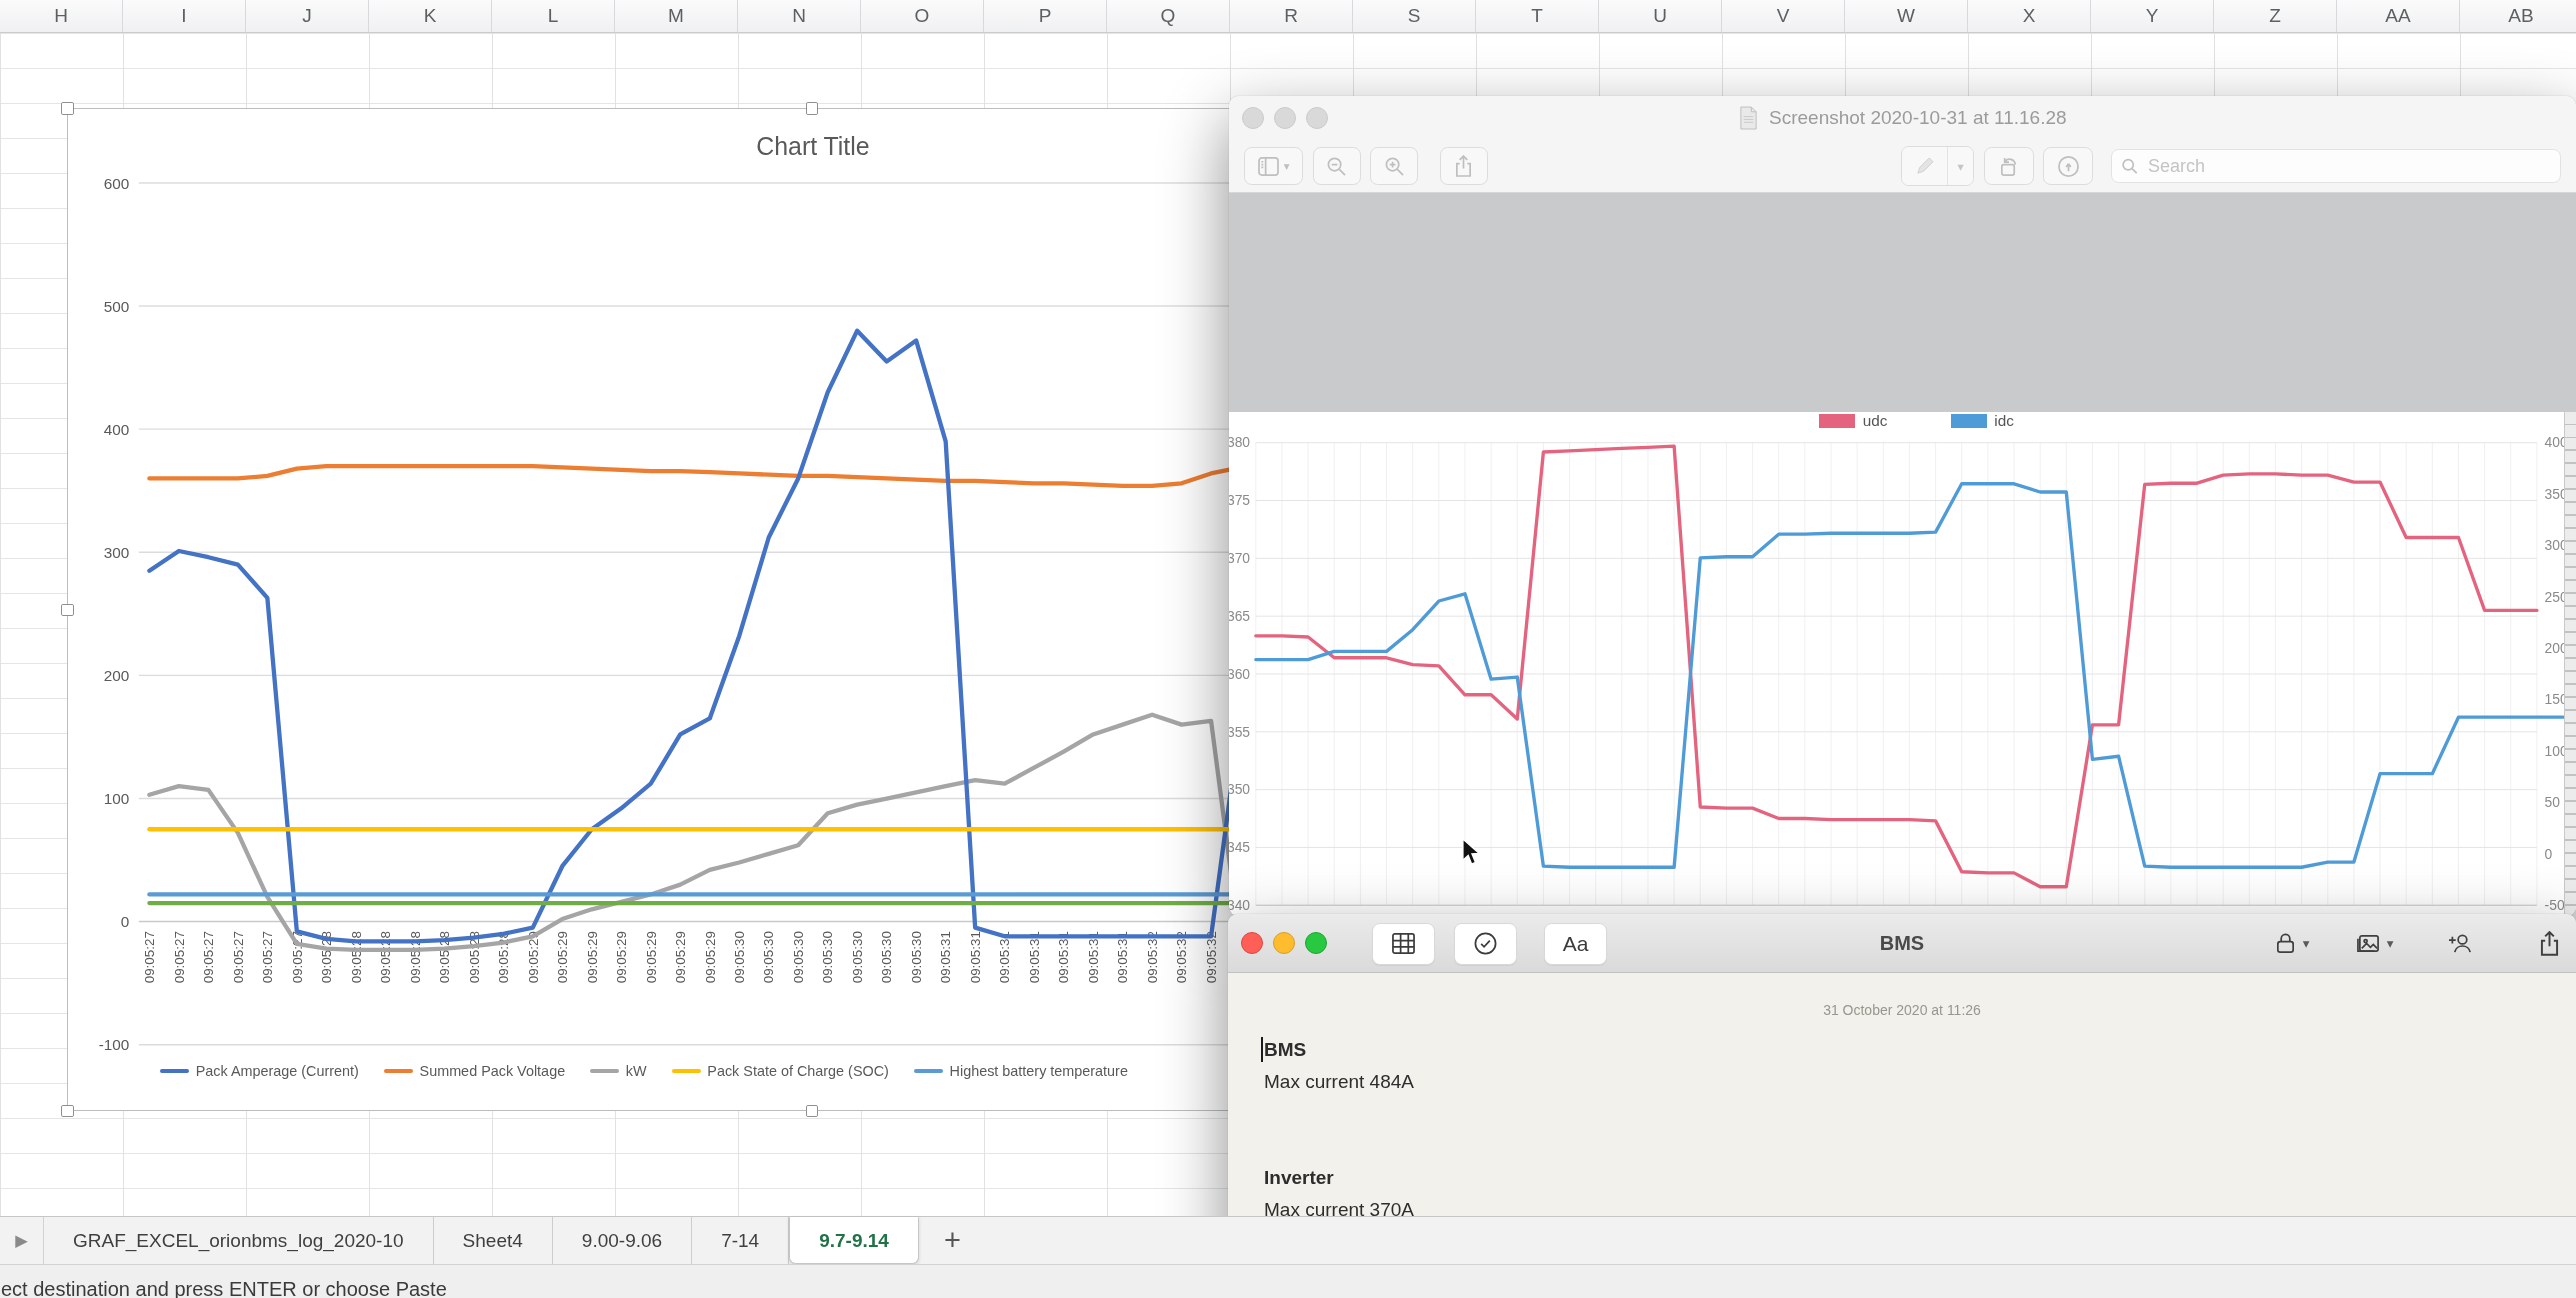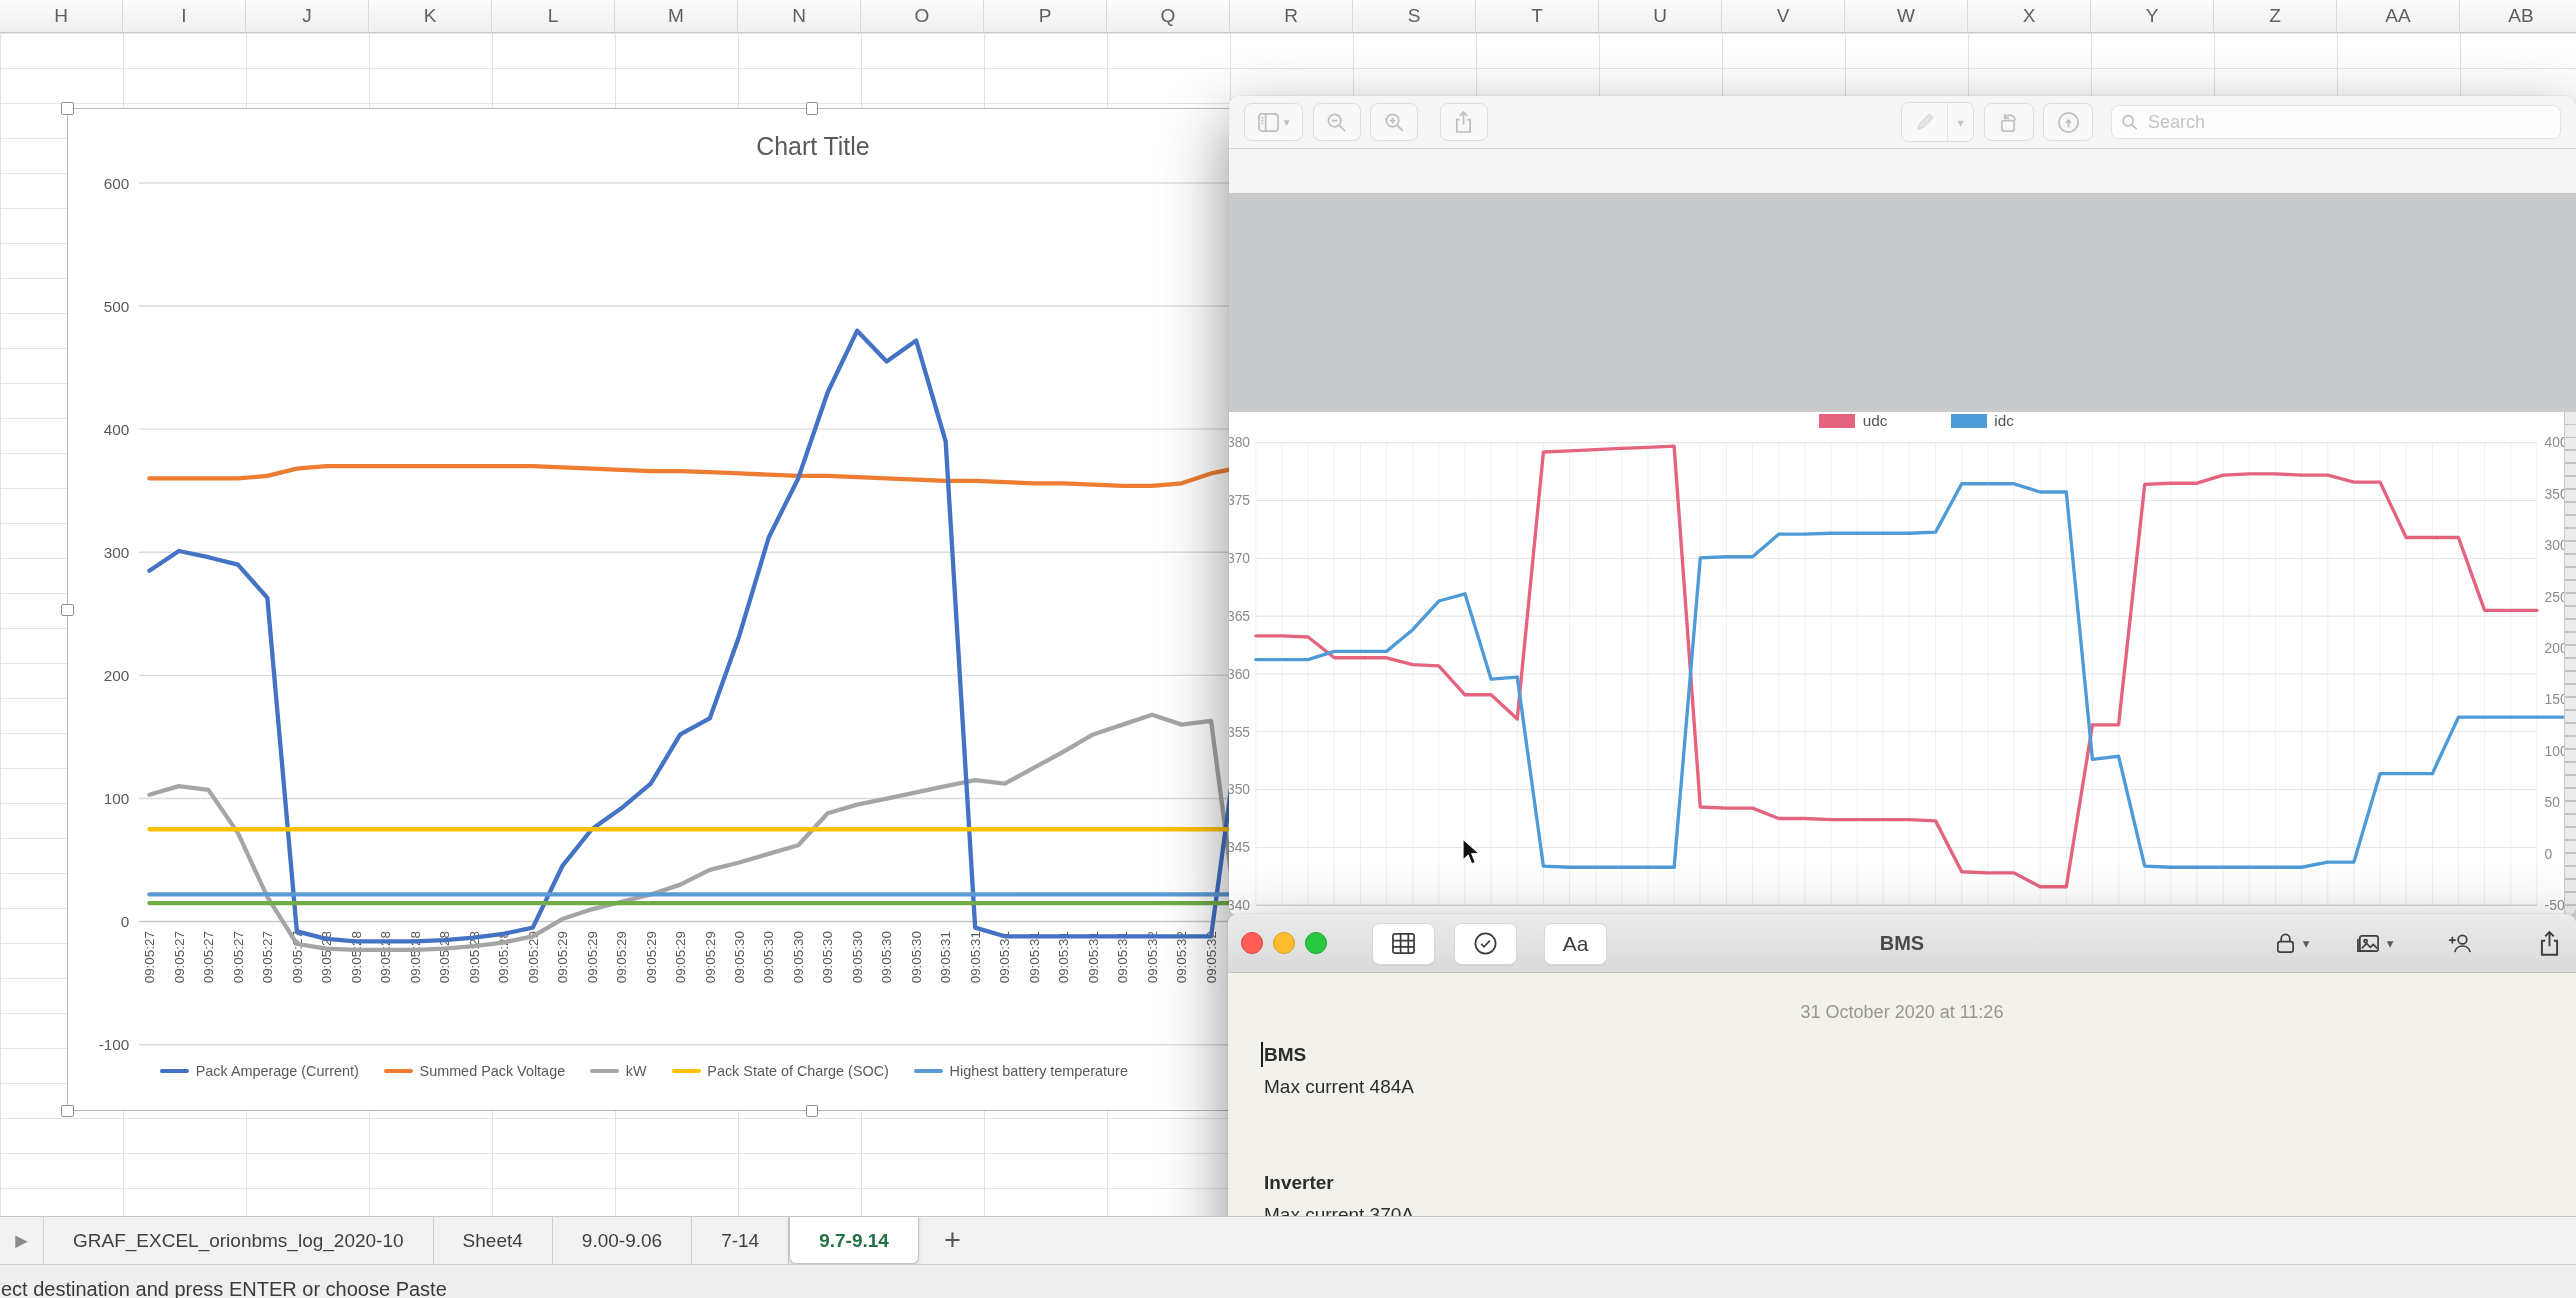--- a/index.html
+++ b/index.html
@@ -77,21 +77,21 @@
   .nt-title{position:absolute;left:0;right:0;top:0;bottom:0;display:flex;align-items:center;justify-content:center;
     font-size:20px;font-weight:600;color:#4a4a4a;}
   .ntbtn{position:absolute;top:8.6px;width:63px;height:42px;background:#fff;border:1px solid #d8d8d8;
     border-radius:7.7px;display:flex;align-items:center;justify-content:center;color:#3c3c3c;
     box-shadow:0 1px 1px rgba(0,0,0,.06);}
   .ntbtn svg{stroke:#3c3c3c;fill:none;stroke-width:1.8;}
   .ntico{position:absolute;top:13.4px;height:33px;display:flex;align-items:center;gap:5.7px;color:#3f3f3f;}
   .ntico svg{stroke:#3f3f3f;fill:none;stroke-width:1.8;}
   .ntico .chev{font-size:13.4px;color:#5a5a5a;}
   .nt-content{position:absolute;left:0;top:59px;right:0;bottom:0;background:#f2f1eb;}
-  .nt-date{margin-top:29px;text-align:center;font-size:18px;color:#97968f;}
+  .nt-date{margin-top:29px;text-align:center;font-size:14px;color:#97968f;}
   .nt-body{position:relative;margin:16.3px 0 0 36px;font-size:19px;line-height:32px;color:#2d2d2d;}
   .nt-line.bold{font-weight:700;}
   .nt-line{min-height:32px;white-space:pre;}
   .caret{position:absolute;left:-2.9px;top:2.9px;width:1.9px;height:25px;background:#1b1b1b;}
 
   svg text{font-family:"Liberation Sans","DejaVu Sans",sans-serif;}
 </style>
 </head>
 <body>
 
@@ -227,20 +227,35 @@
         </span>
       <div class="tabplus">+</div>
     </div>
 
     <div class="statusbar">
       <span>ect destination and press ENTER or choose Paste</span>
     </div>
   </div>
 
   <div id="preview" class="window">
+    <div class="pv-titlebar">
+      <div class="lights">
+        <span class="light inactive"></span>
+        <span class="light inactive"></span>
+        <span class="light inactive"></span>
+      </div>
+      <div class="pv-title">
+        <svg width="21" height="25" viewBox="0 0 22 26">
+          <path d="M3 1h11l5 5v18H3z" fill="#e9e9e9" stroke="#bdbdbd"></path>
+          <path d="M14 1v5h5" fill="none" stroke="#bdbdbd"></path>
+          <path d="M6 11h10M6 14h10M6 17h10" stroke="#c9c9c9"></path>
+        </svg>
+        <span>Screenshot 2020-10-31 at 11.16.28</span>
+      </div>
+    </div>
     <div class="pv-toolbar">
       <div class="pbtn" style="width:59px">
         <svg width="21" height="19" viewBox="0 0 22 20">
           <rect x="1" y="1" width="20" height="18" rx="3"></rect>
             <path d="M8 1v18M3.5 5h2M3.5 8h2M3.5 11h2"></path>
         </svg>
         <span style="font-size:11.5px;margin-left:4.8px">▾</span>
       </div>
       <div class="pbtn" style="width:48px">
         <svg width="21" height="21" viewBox="0 0 22 22">

